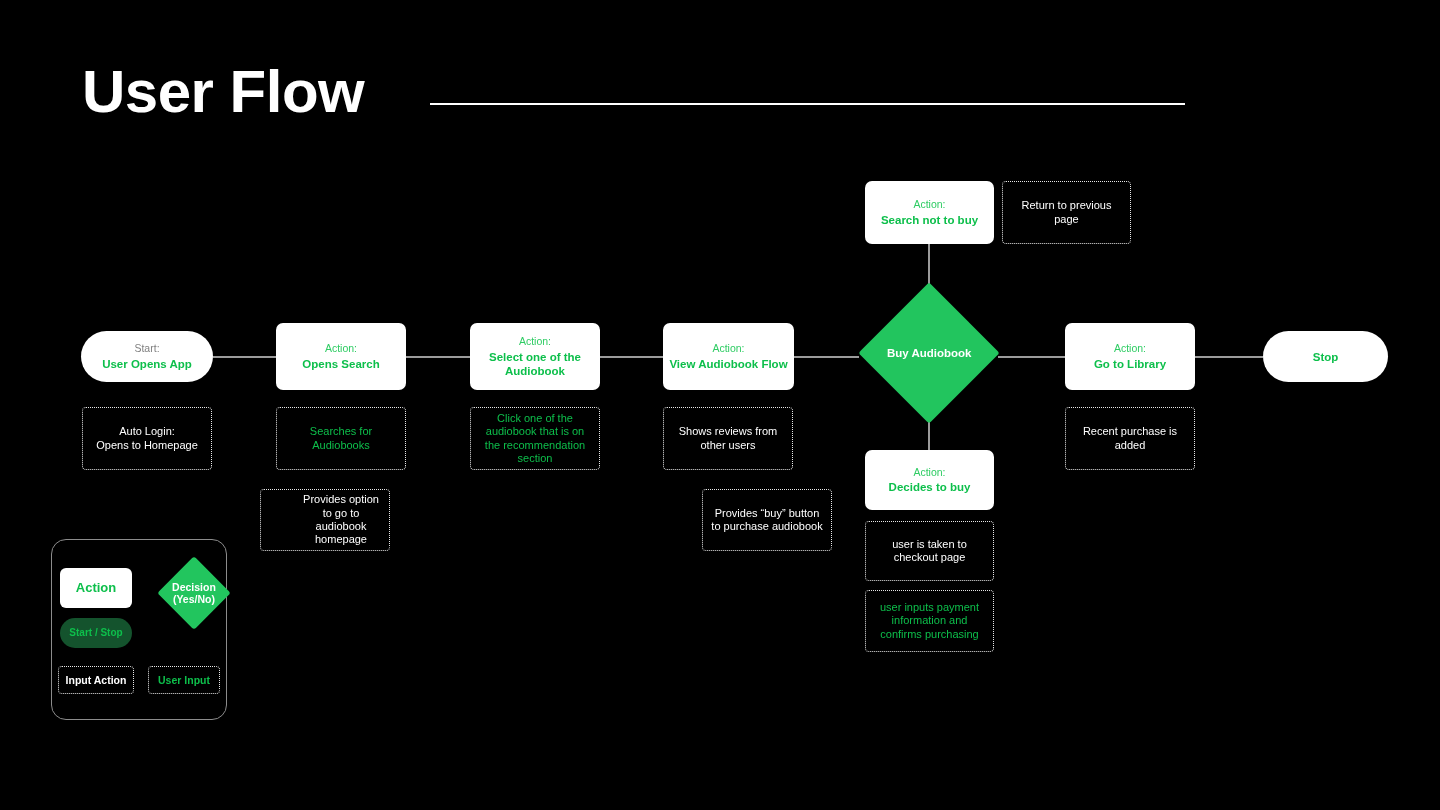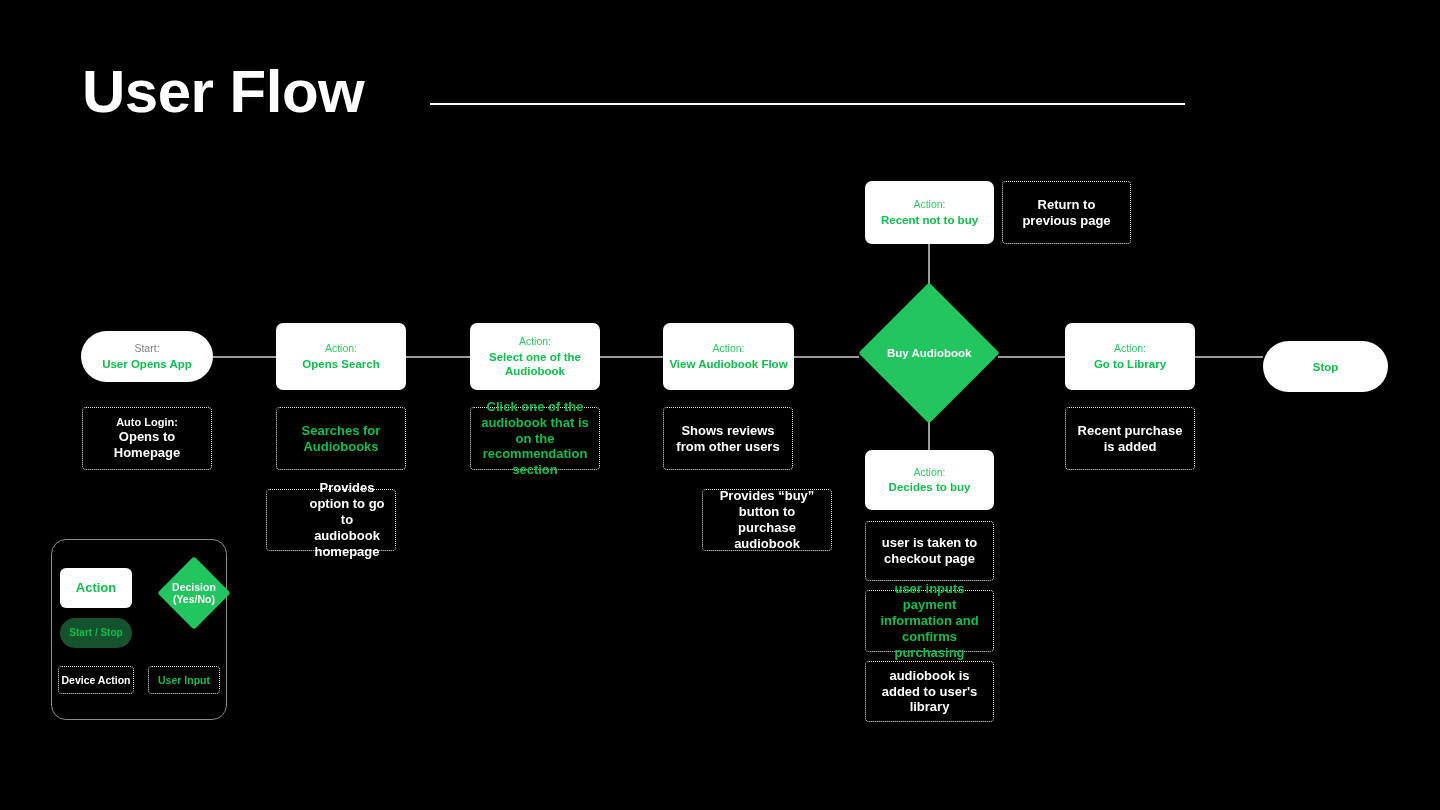--- a/index.html
+++ b/index.html
@@ -107,26 +107,26 @@
   }
 
   
   .n-note {
     background: #000000;
     border: 1.4px dotted #e8e8e8;
     border-radius: 4px;
     padding: 4px 8px;
   }
   .n-note .lbl-main {
-    font-size: 13px;
-    font-weight: bold;
+    font-size: 11px;
+    font-weight: normal;
   }
   .n-note .lbl-kind {
     font-size: 11px;
-    font-weight: bold;
+    font-weight: normal;
     color: #ffffff;
   }
   .tone-white .lbl-main { color: #ffffff; }
   .tone-green .lbl-main { color: #0dbf4b; }
 
   
   .legend {
     position: absolute;
     left: 51px;
     top: 539px;
@@ -221,59 +221,56 @@
 
   <div class="node n-decision" style="left:879px; top:303px; width:100px; height:100px;">
     <span class="lbl-main">Buy Audiobook</span>
   </div>
 
   <div class="node n-action" style="left:1065px; top:323px; width:130px; height:67px;">
     <span class="lbl-kind">Action:</span>
     <span class="lbl-main">Go to Library</span>
   </div>
 
-  <div class="node n-terminal" style="left:1263px; top:331px; width:125px; height:51px;margin-top:10px;">
+  <div class="node n-terminal" style="left:1263px; top:331px; width:125px; height:51px;">
     <span class="lbl-main">Stop</span>
   </div>
 
   <div class="node n-action" style="left:865px; top:181px; width:129px; height:63px;">
     <span class="lbl-kind">Action:</span>
-    <span class="lbl-main">Recent not to buy</span>
+    <span class="lbl-main">Search not to buy</span>
   </div>
 
   <div class="node n-note tone-white" style="left:1002px; top:181px; width:129px; height:63px;">
     <span class="lbl-main">Return to previous page</span>
   </div>
 
   <div class="node n-action" style="left:865px; top:450px; width:129px; height:60px;">
     <span class="lbl-kind">Action:</span>
     <span class="lbl-main">Decides to buy</span>
   </div>
 
   <div class="node n-note tone-white" style="left:865px; top:521px; width:129px; height:60px;">
     <span class="lbl-main">user is taken to checkout page</span>
   </div>
 
   <div class="node n-note tone-green" style="left:865px; top:590px; width:129px; height:62px;">
     <span class="lbl-main">user inputs payment information and confirms purchasing</span>
   </div>
 
-  <div class="node n-note tone-white" style="left:865px; top:661px; width:129px; height:61px;">
-    <span class="lbl-main">audiobook is added to user's library</span>
-  </div>
 
   <div class="node n-note tone-white" style="left:82px; top:407px; width:130px; height:63px;">
     <span class="lbl-kind">Auto Login:</span>
     <span class="lbl-main">Opens to Homepage</span>
   </div>
 
   <div class="node n-note tone-green" style="left:276px; top:407px; width:130px; height:63px;">
     <span class="lbl-main">Searches for Audiobooks</span>
   </div>
-  <div class="node n-note tone-white" style="left:266px; top:489px; width:130px; height:62px;padding-left:40px;">
+  <div class="node n-note tone-white" style="left:260px; top:489px; width:130px; height:62px;padding-left:40px;">
     <span class="lbl-main">Provides option to go to audiobook homepage</span>
   </div>
 
   <div class="node n-note tone-green" style="left:470px; top:407px; width:130px; height:63px;">
     <span class="lbl-main">Click one of the audiobook that is on the recommendation section</span>
   </div>
 
   <div class="node n-note tone-white" style="left:663px; top:407px; width:130px; height:63px;">
     <span class="lbl-main">Shows reviews from other users</span>
   </div>
@@ -293,21 +290,21 @@
 
     <div class="lg-item lg-decision" style="left:116px; top:27px; width:52px; height:52px;">
       <span>Decision (Yes/No)</span>
     </div>
 
     <div class="lg-item lg-terminal" style="left:8px; top:78px; width:72px; height:30px;">
       <span>Start / Stop</span>
     </div>
 
     <div class="lg-item lg-note tone-white" style="left:6px; top:126px; width:76px; height:28px;">
-      <span>Device Action</span>
+      <span>Input Action</span>
     </div>
 
     <div class="lg-item lg-note tone-green" style="left:96px; top:126px; width:72px; height:28px;">
       <span>User Input</span>
     </div>
 
   </div>
 
 </div>
 

